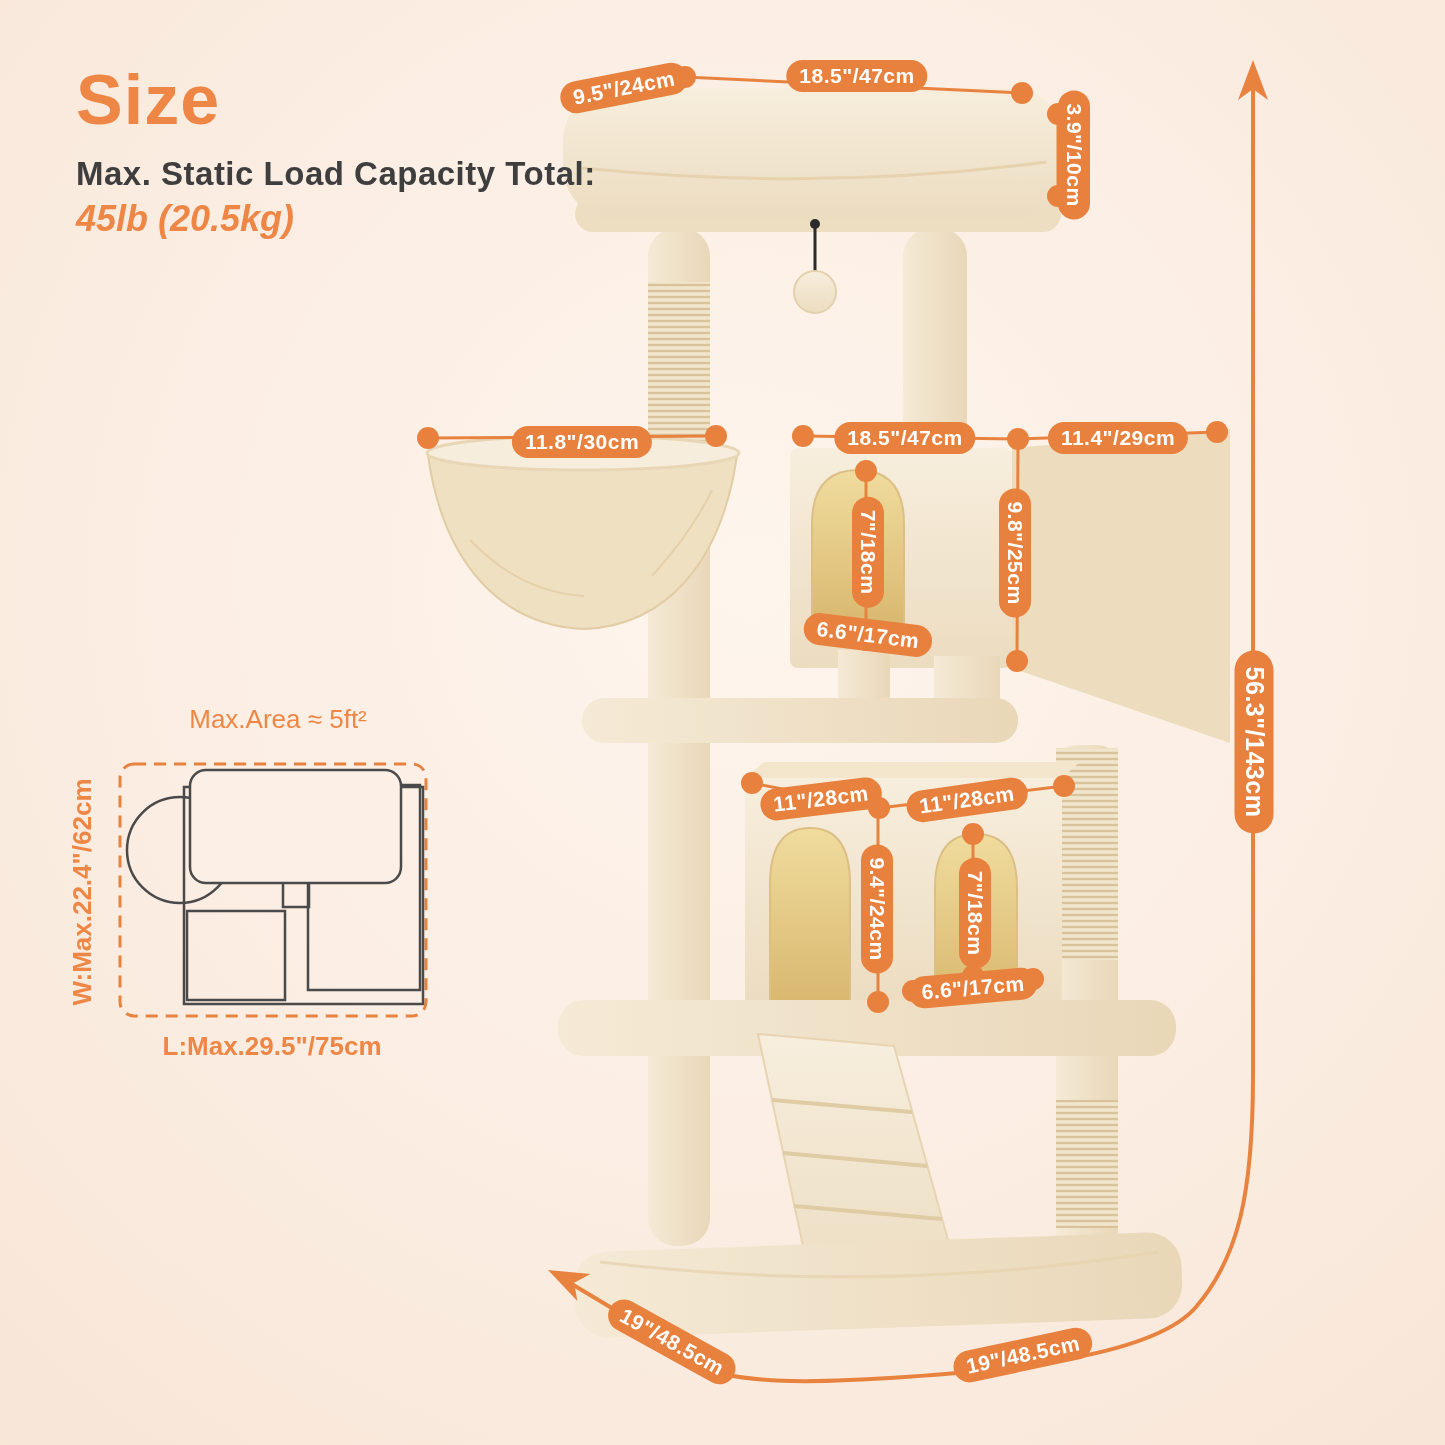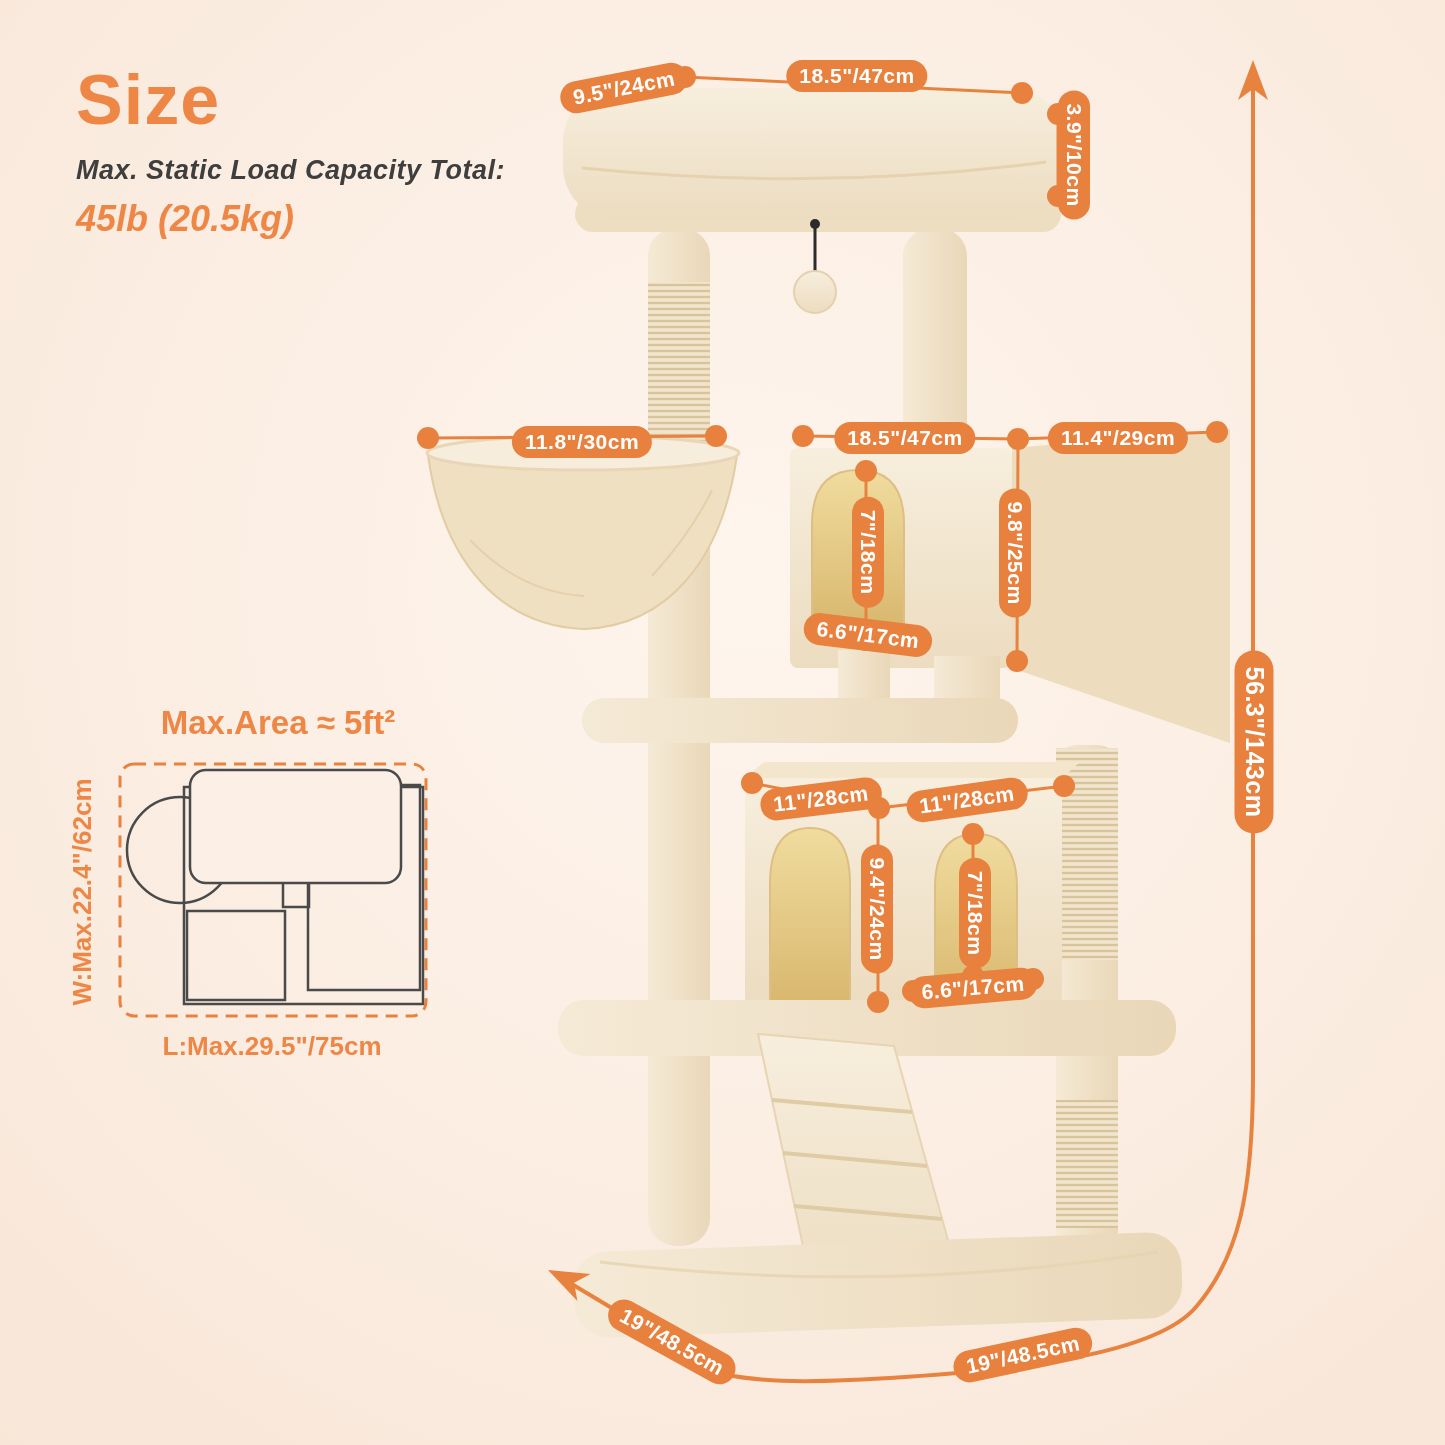--- a/index.html
+++ b/index.html
@@ -12,41 +12,41 @@
     background:radial-gradient(circle at 52% 40%, #FEF5ED 0%, #FBEDE2 55%, #F8E6D7 100%);
   }
   .art{position:absolute;left:0;top:0;}
   
   .hdr-title{
     position:absolute;left:76px;top:48px;
     font-size:70px;font-weight:bold;color:#EE8746;letter-spacing:1px;margin-top:12px;
   }
   .hdr-sub{
     position:absolute;left:76px;top:155px;
-    font-size:27px;font-weight:bold;color:#3E3E3E;letter-spacing:.5px;font-style:italic;
+    font-size:33px;font-weight:bold;color:#3E3E3E;letter-spacing:.5px;
   }
   .hdr-cap{
     position:absolute;left:76px;top:198px;
     font-size:36px;font-weight:bold;color:#EE8746;font-style:italic;
   }
   
   .pill{
     position:absolute;
     transform:translate(-50%,-50%) rotate(var(--r,0deg));
     background:#E8813E;color:#ffffff;
     font-size:21px;font-weight:bold;white-space:nowrap;
     padding:4px 13px;border-radius:999px;
     letter-spacing:.5px;
     z-index:5;
   }
   .pill.lg{font-size:25px;padding:5px 16px;}
   
   .fp-title{
     position:absolute;left:118px;top:704px;width:320px;text-align:center;
-    font-size:33px;font-weight:bold;color:#EE8746;
+    font-size:26px;font-weight:normal;color:#EE8746;
   }
   .fp-w{
     position:absolute;left:82px;top:892px;
     transform:translate(-50%,-50%) rotate(-90deg);
     font-size:26px;font-weight:bold;color:#EE8746;white-space:nowrap;
   }
   .fp-l{
     position:absolute;left:272px;top:1046px;
     transform:translate(-50%,-50%);
     font-size:26px;font-weight:bold;color:#EE8746;white-space:nowrap;

